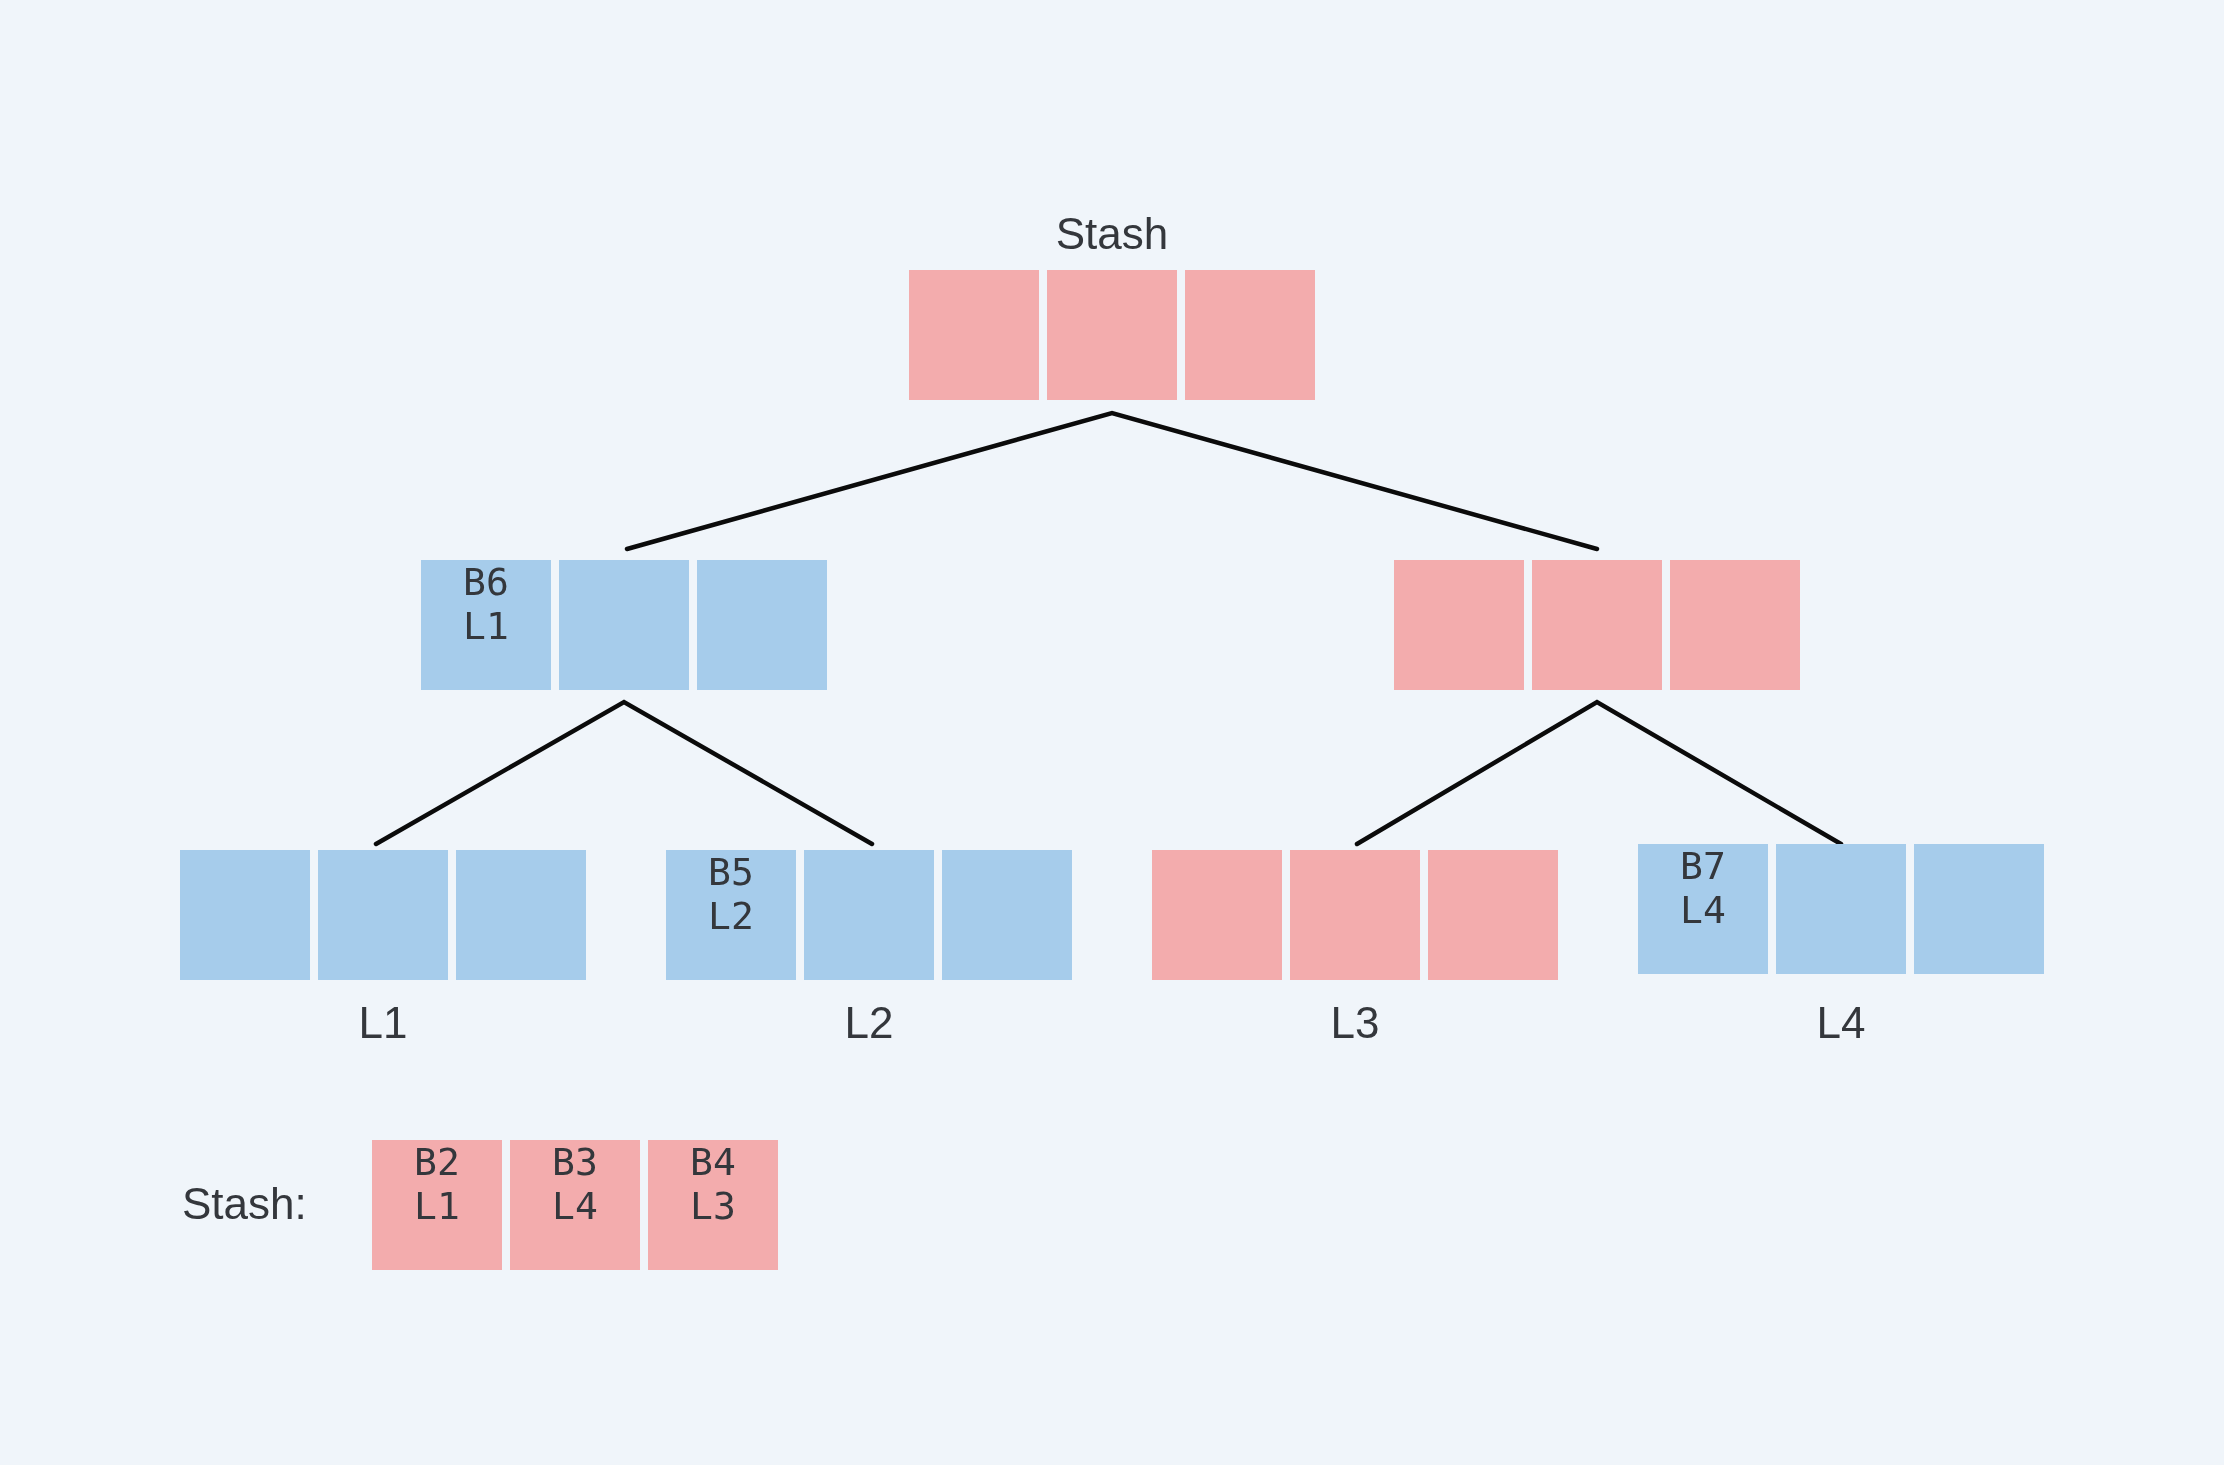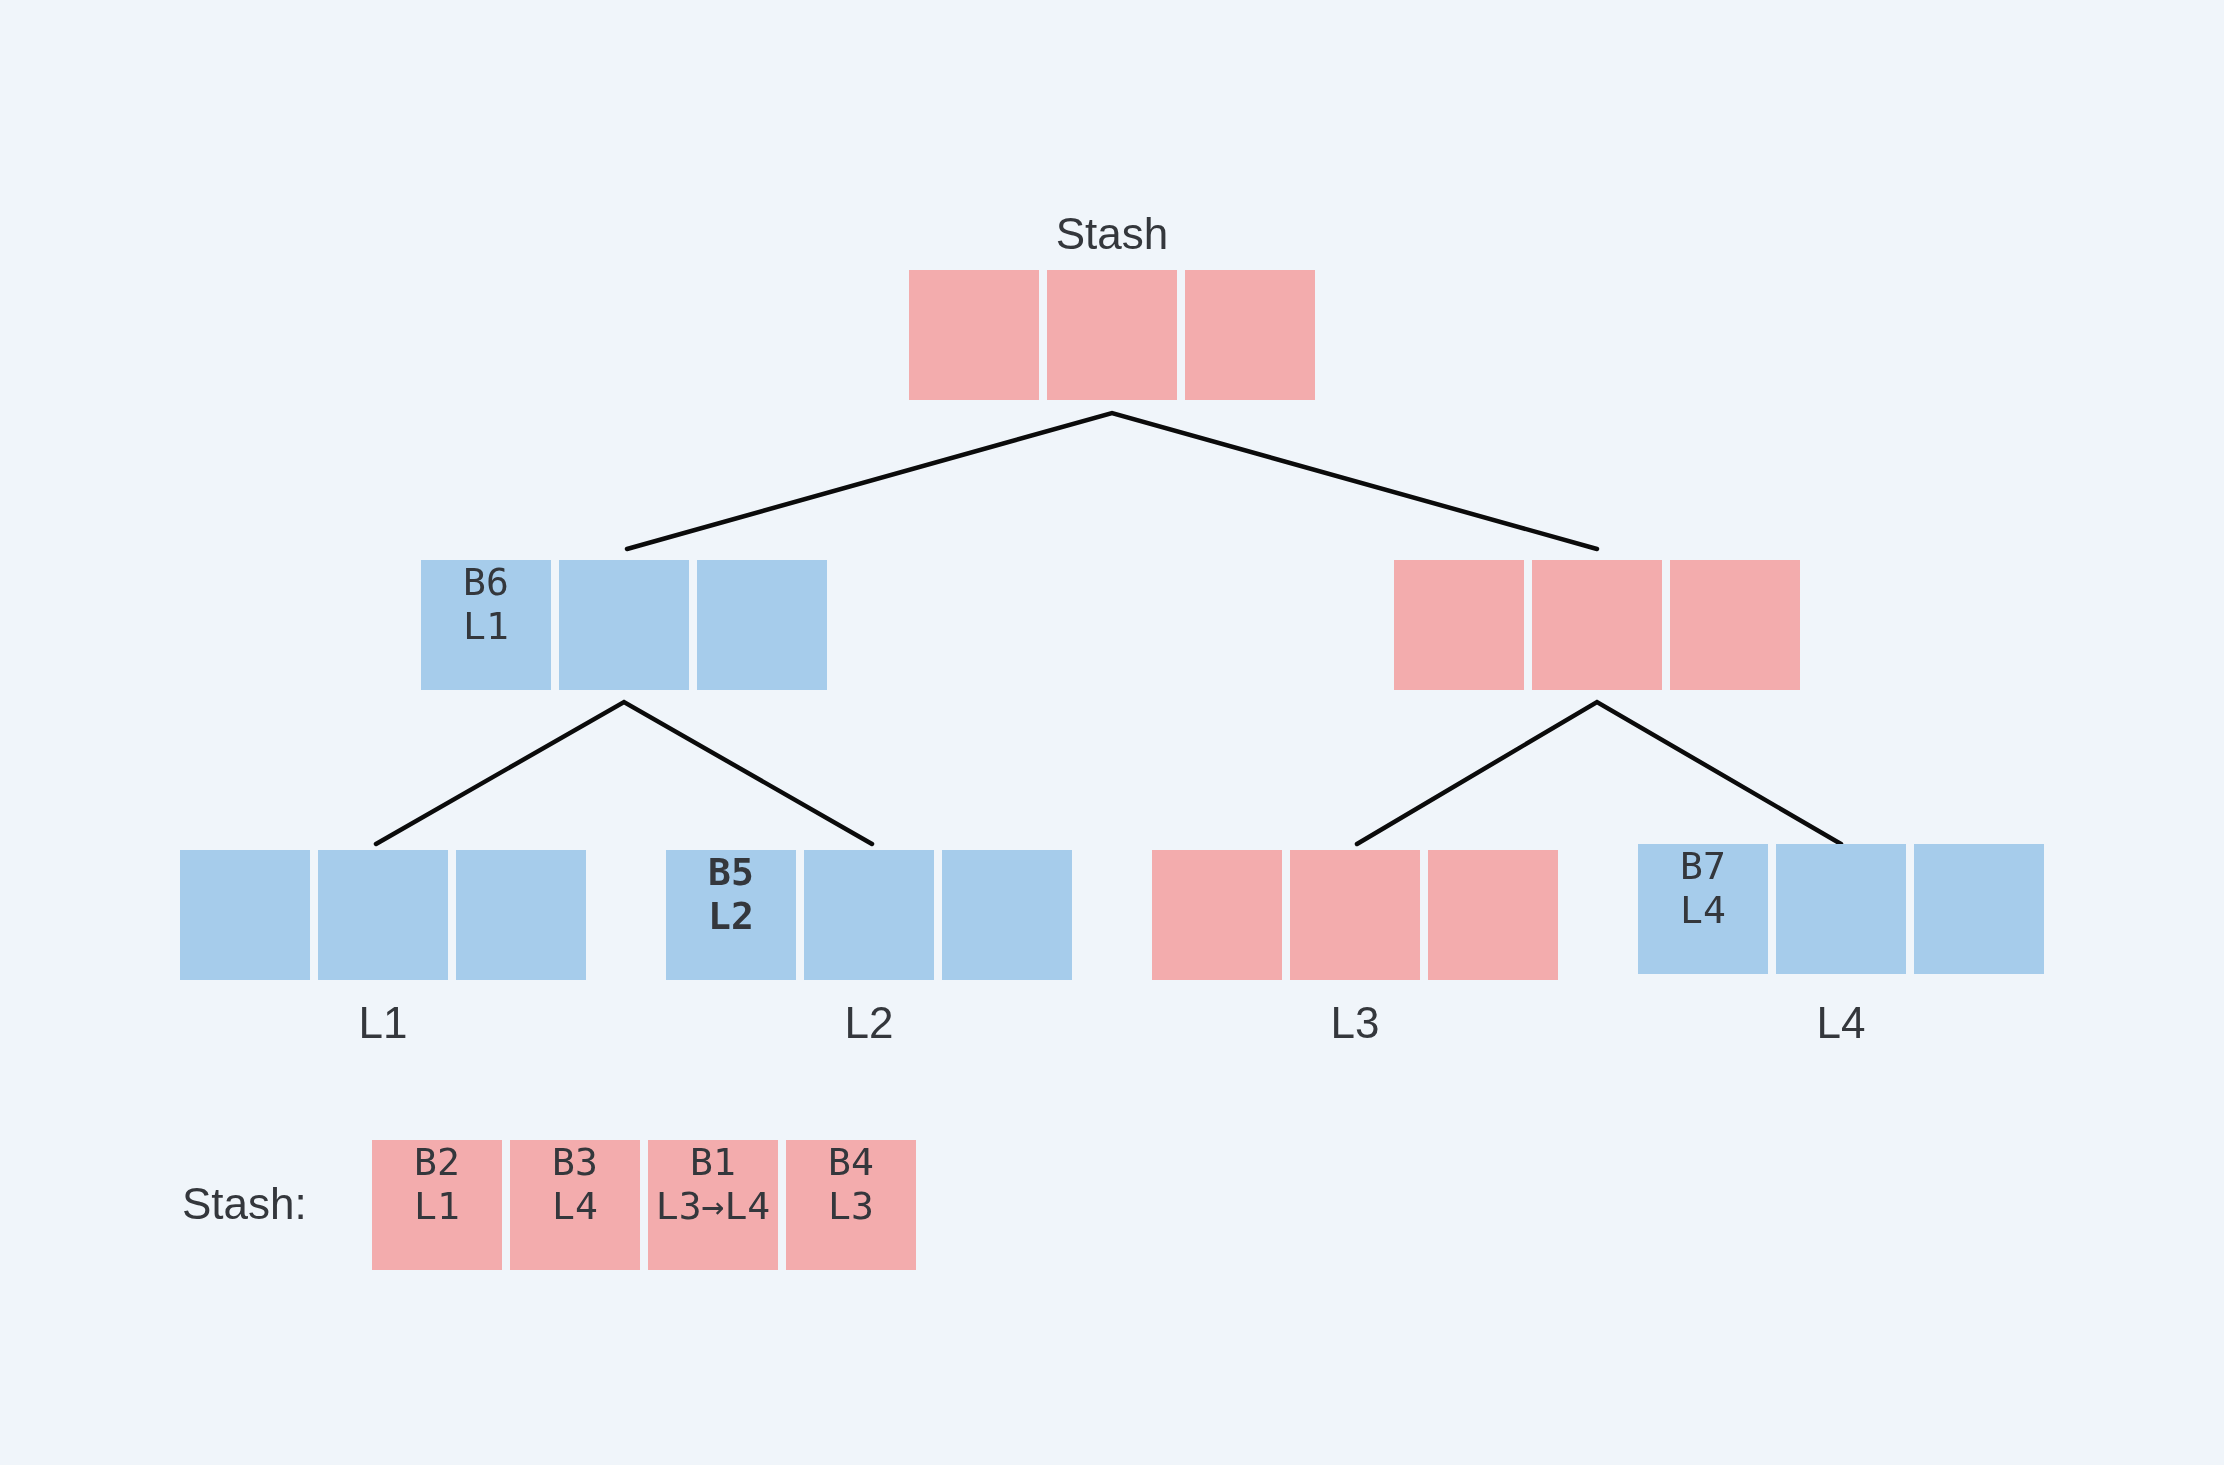--- a/index.html
+++ b/index.html
@@ -115,21 +115,21 @@
     <div class="cell">
       <span></span>
       <span></span>
     </div>
     <div class="cell">
       <span></span>
       <span></span>
     </div>
   </div>
 
-  <div class="node blue" style="left:666px; top:850px;font-weight:bold;">
+  <div class="node blue" style="left:666px; top:850px;">
     <div class="cell">
       <span>B5</span>
       <span>L2</span>
     </div>
     <div class="cell">
       <span></span>
       <span></span>
     </div>
     <div class="cell">
       <span></span>
@@ -177,22 +177,18 @@
   <div class="node" style="left:372px; top:1140px;">
     <div class="cell pink">
       <span>B2</span>
       <span>L1</span>
     </div>
     <div class="cell pink">
       <span>B3</span>
       <span>L4</span>
     </div>
     <div class="cell pink">
-      <span>B1</span>
-      <span>L3→L4</span>
-    </div>
-    <div class="cell pink">
       <span>B4</span>
       <span>L3</span>
     </div>
   </div>
 
 </div>
 
 </body></html>

